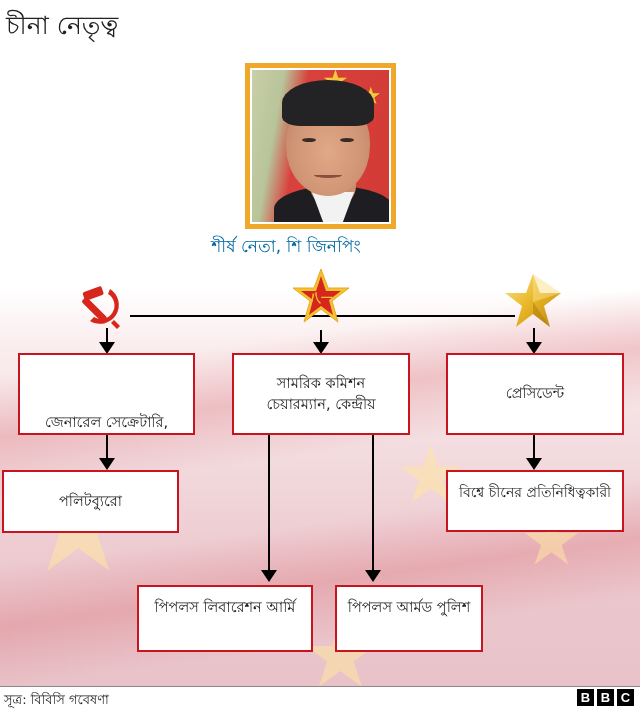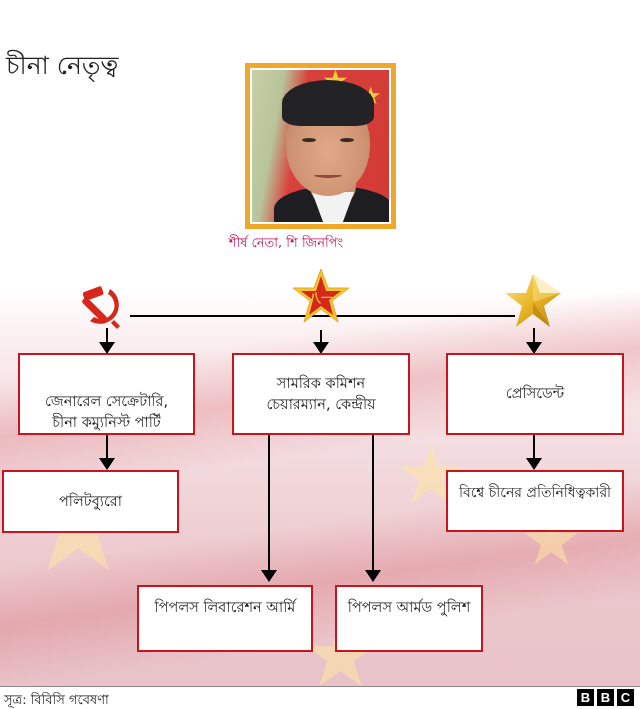--- a/index.html
+++ b/index.html
@@ -5,40 +5,40 @@
   * { margin: 0; padding: 0; box-sizing: border-box; }
   html, body { width: 640px; height: 709px; overflow: hidden; background: #ffffff; }
   body { position: relative; font-family: "DejaVu Sans", "Liberation Sans", sans-serif; color: #222; }
 
   .bg { position: absolute; left: 0; top: 290px; width: 640px; height: 396px; overflow: hidden;
         background: linear-gradient(180deg, #ffffff 0%, #fbeff0 12%, #f3dcdf 40%, #ecc9ce 70%, #e8c2c8 100%); }
   .bg .band { position: absolute; left: -60px; width: 800px; height: 120px; transform: rotate(-8deg);
         background: linear-gradient(180deg, rgba(200,40,50,0) 0%, rgba(205,60,70,0.22) 50%, rgba(200,40,50,0) 100%); }
   .bg .star { position: absolute; color: rgba(255, 230, 160, 0.55); line-height: 1; }
 
-  .title { position: absolute; left: 6px; top: 6px; font-size: 25px; color: #222; margin-top: 40px; }
+  .title { position: absolute; left: 6px; top: 6px; font-size: 25px; color: #222; }
 
   .portrait { position: absolute; left: 245px; top: 63px; width: 151px; height: 166px;
               border: 5px solid #f0a82a; background: #fff; padding: 2px; }
   .portrait .photo { position: relative; width: 100%; height: 100%; overflow: hidden;
               background: linear-gradient(100deg, #c9cfa8 0%, #b8c49a 20%, #d9413c 35%, #d23a36 100%); }
   .photo .flagstar { position: absolute; color: #f5c93c; font-size: 30px; line-height: 1; }
   .photo .suit { position: absolute; left: 22px; bottom: -10px; width: 120px; height: 46px;
                  background: #1d1d22; border-radius: 50% 50% 0 0; }
   .photo .shirt { position: absolute; left: 60px; bottom: -4px; width: 42px; height: 34px;
                  background: #f2f2f2; clip-path: polygon(0 0,100% 0,70% 100%,30% 100%); }
   .photo .neck { position: absolute; left: 58px; top: 96px; width: 46px; height: 40px; background: #c88f6e; border-radius: 0 0 20px 20px; }
   .photo .face { position: absolute; left: 34px; top: 26px; width: 84px; height: 100px;
                  background: radial-gradient(ellipse at 50% 55%, #e0a988 0%, #cf9474 60%, #b97c5e 100%); border-radius: 46% 46% 50% 50%; }
   .photo .hair { position: absolute; left: 30px; top: 10px; width: 92px; height: 46px;
                  background: #232325; border-radius: 50% 50% 20% 20%; }
   .photo .eye { position: absolute; top: 68px; width: 14px; height: 4px; background: #3b2a22; border-radius: 50%; }
   .photo .mouth { position: absolute; left: 62px; top: 102px; width: 28px; height: 6px; border-bottom: 3px solid #8f4b3c; border-radius: 0 0 50% 50%; }
 
-  .caption { position: absolute; left: 0; width: 572px; top: 233px; text-align: center; font-size: 13px; color: #be185d; }
+  .caption { position: absolute; left: 0; width: 572px; top: 233px; text-align: center; font-size: 17px; color: #0369a1; }
 
   .hline { position: absolute; background: #000; }
   .vline { position: absolute; background: #000; width: 2px; }
   .arrowhead { position: absolute; width: 0; height: 0;
                border-left: 8px solid transparent; border-right: 8px solid transparent; border-top: 12px solid #000; }
 
   .box { position: absolute; background: #fff; border: 2px solid #c8141e;
          display: flex; align-items: center; justify-content: center; text-align: center;
          font-size: 14.5px; line-height: 1.45; color: #222; }
   .box.top-text { align-items: flex-start; padding-top: 10px; }
@@ -120,21 +120,20 @@
 <div class="vline" style="left:106px; top:328px; height:17px;"></div>
 <div class="arrowhead" style="left:99px; top:342px;"></div>
 <div class="vline" style="left:320px; top:330px; height:15px;"></div>
 <div class="arrowhead" style="left:313px; top:342px;"></div>
 <div class="vline" style="left:533px; top:328px; height:17px;"></div>
 <div class="arrowhead" style="left:526px; top:342px;"></div>
 
 <div class="box" style="left:18px; top:353px; width:177px; height:82px;align-items:flex-end;">
   <div>
     <div>জেনারেল সেক্রেটারি,</div>
-    <div>চীনা কম্যুনিস্ট পার্টি</div>
   </div>
 </div>
 <div class="box" style="left:232px; top:353px; width:178px; height:82px;">
   <div>
     <div>সামরিক কমিশন</div>
     <div>চেয়ারম্যান, কেন্দ্রীয়</div>
   </div>
 </div>
 <div class="box" style="left:446px; top:353px; width:178px; height:82px;">
   <div>প্রেসিডেন্ট</div>

